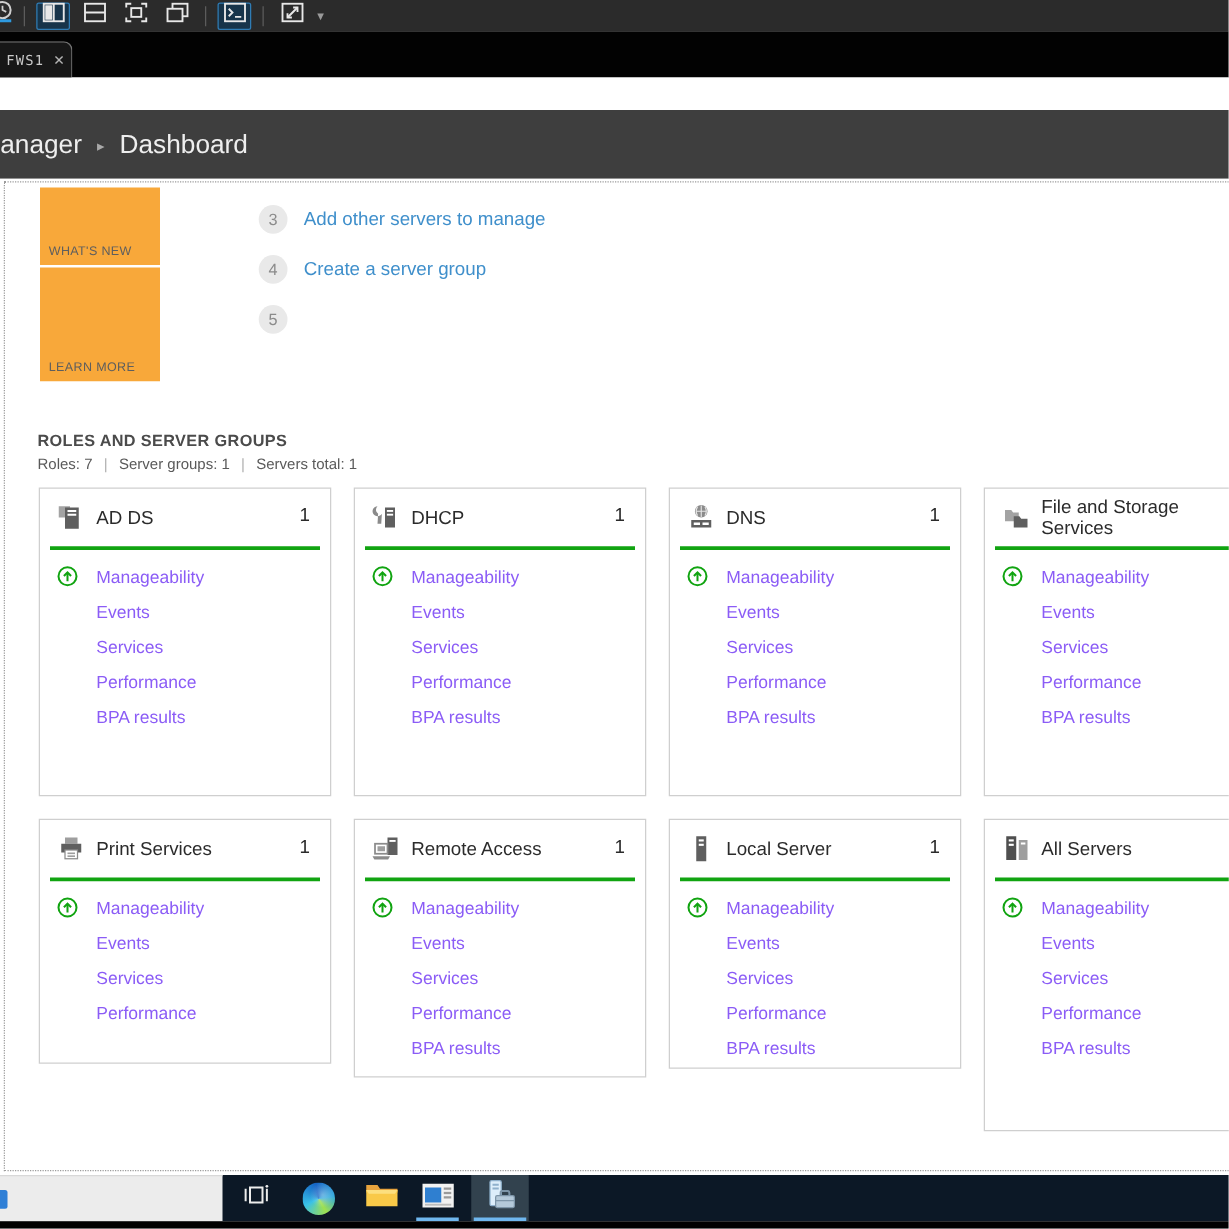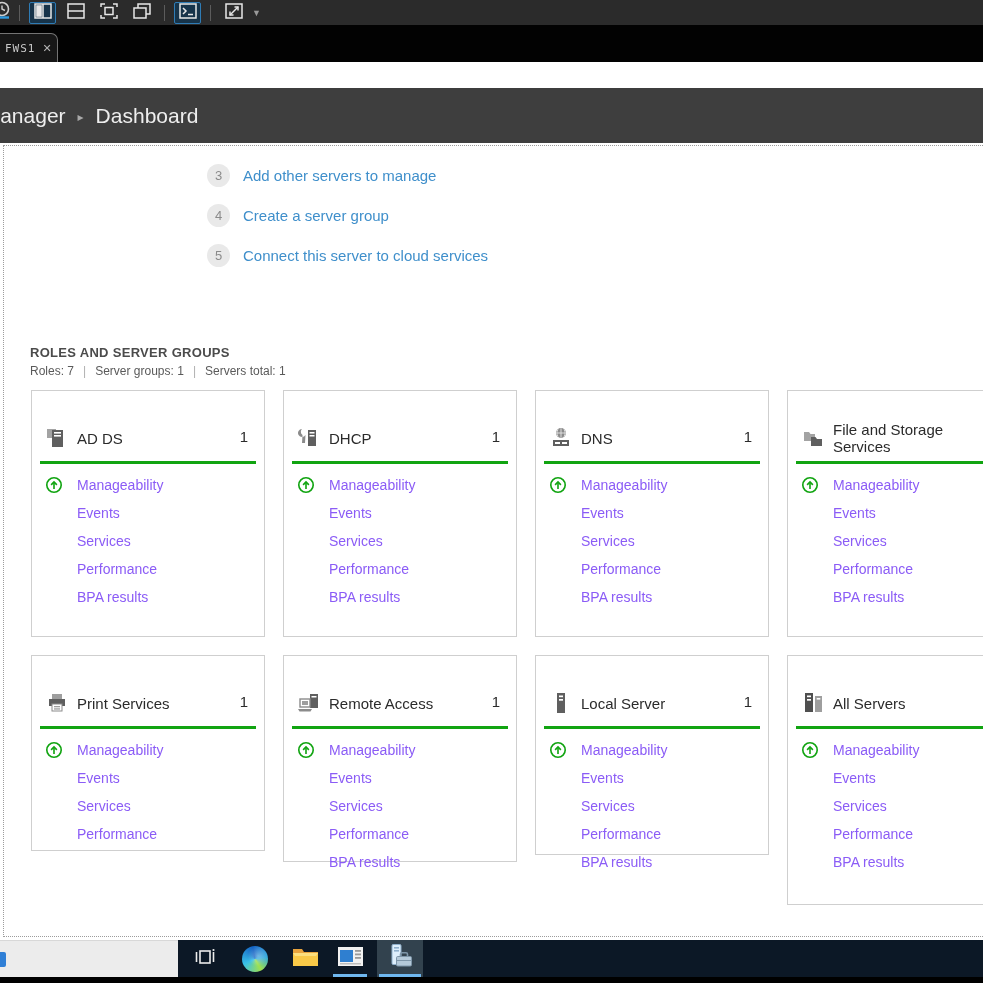--- a/index.html
+++ b/index.html
@@ -54,21 +54,21 @@
   .step-link { color:var(--link,#3f8fcb); font-size:15px; margin-left:13px; cursor:pointer; }
 
   
   #roles-title { position:absolute; left:30px; top:202px; font-size:13px; font-weight:bold;
     color:#4b4b4b; letter-spacing:.3px; }
   #roles-summary { position:absolute; left:30px; top:221px; font-size:12px; color:#5a5a5a; }
   .sum-div { color:#b0b0b0; margin:0 9px; }
 
   
   .tile { position:absolute; width:234px; background:#fff; border:1px solid #cfcfcf; }
-  .tile-header { position:relative; height:46px; display:flex; align-items:center;margin-top:24px; }
+  .tile-header { position:relative; height:46px; display:flex; align-items:center; }
   .tile-icon { position:absolute; left:13px; top:11px; width:24px; height:24px; }
   .tile-title { margin-left:45px; font-size:15px; color:#2b2b2b; line-height:17px;
     max-width:150px; cursor:pointer; }
   .tile-count { position:absolute; right:16px; top:13px; font-size:15px; color:#2b2b2b; }
   .tile-divider { height:3px; margin:0 8px; background:var(--green,#11a411); }
   .tile-rows { padding-top:8px; }
   .tile-row { position:relative; height:28px; }
   .row-icon { position:absolute; left:13px; top:4px; width:18px; height:18px; }
   .row-label { position:absolute; left:45px; top:5px; font-size:14px; color:#8b5cf6; cursor:pointer; }
 
@@ -160,33 +160,40 @@
 
   <div id="sm-header">
     <span id="sm-app-title">Server Manager</span>
     <span id="sm-crumb-sep">▸</span>
     <span id="sm-page-title">Dashboard</span>
   </div>
 
   <div id="content">
     <div id="dotted-border"></div>
 
+    <div id="orange-col">
+      <div id="whats-new-block" class="orange-block">
+        <span class="orange-label">WHAT'S NEW</span>
+      </div>
+      <div id="learn-more-block" class="orange-block">
+        <span class="orange-label">LEARN MORE</span>
+      </div>
+    </div>
 
     <div id="welcome-steps">
         <div class="step-row" style="top: 20px;">
           <span class="step-circle">3</span>
           <span class="step-link">Add other servers to manage</span>
         </div>
         <div class="step-row" style="top: 60px;">
           <span class="step-circle">4</span>
           <span class="step-link">Create a server group</span>
         </div>
         <div class="step-row" style="top: 100px;">
           <span class="step-circle">5</span>
-          <span class="step-link">Connect this server to cloud services</span>
         </div>
       </div>
 
     <div id="roles-title">ROLES AND SERVER GROUPS</div>
     <div id="roles-summary">
       <span>Roles: 7</span><span class="sum-div">|</span><span>Server groups: 1</span><span class="sum-div">|</span><span>Servers total: 1</span>
     </div>
 
     <div id="tiles-grid">
         <div class="tile" style="left: 31px; top: 247px; height: 247px;">

